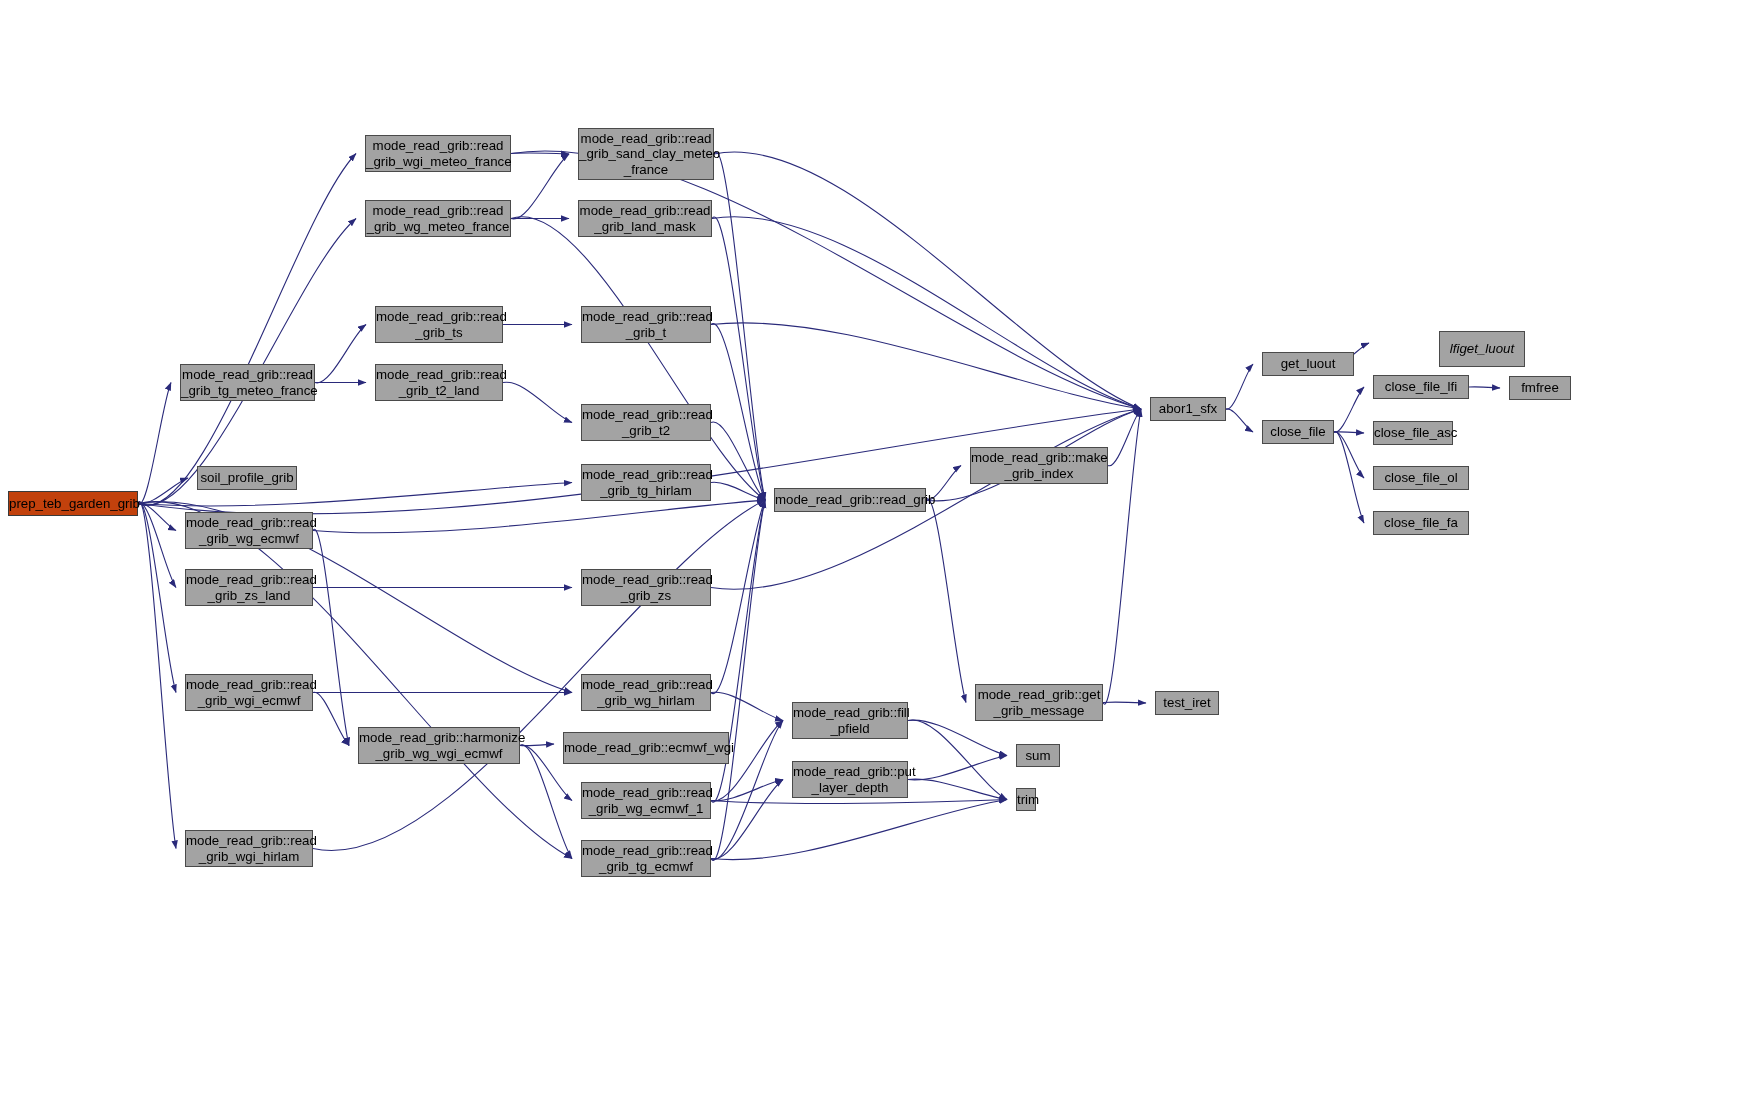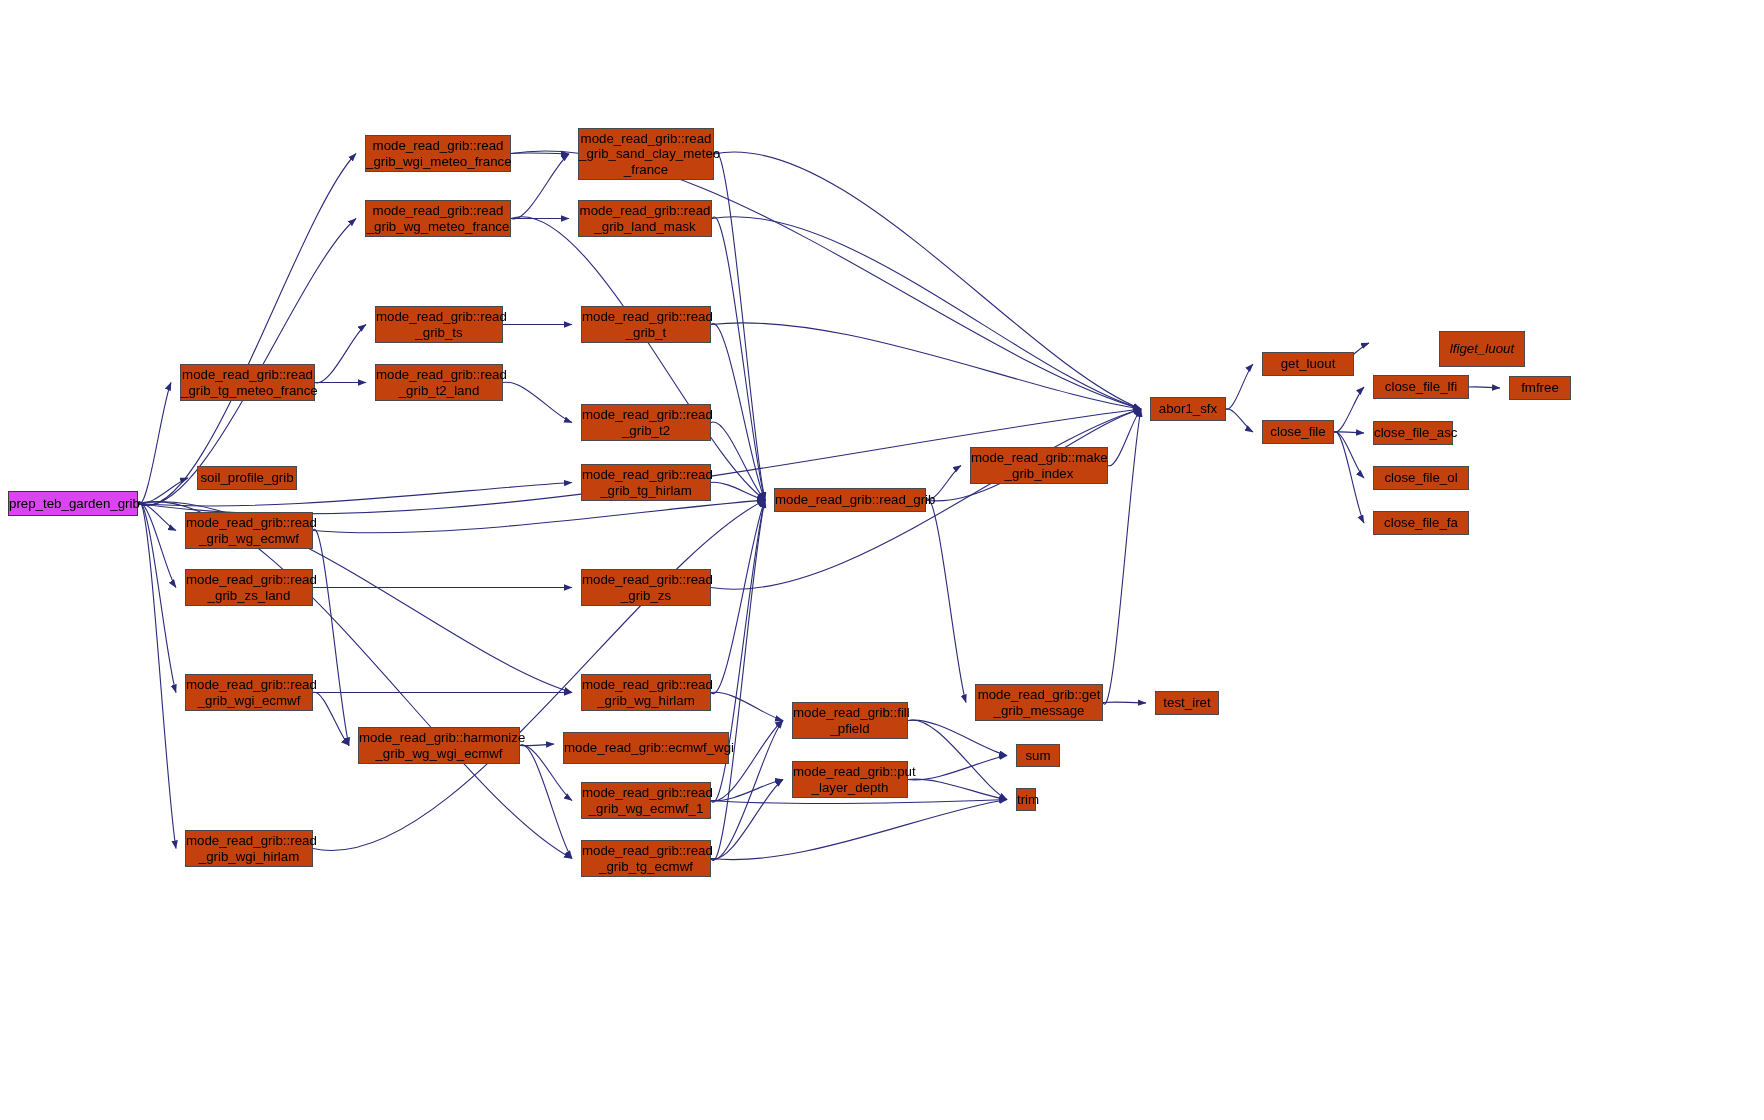--- a/index.html
+++ b/index.html
@@ -10,33 +10,33 @@
     height:1120px;
     background:#ffffff;
     font-family:"Liberation Sans", sans-serif;
     overflow:hidden;
   }
   #edges{position:absolute;left:0;top:0;width:1764px;height:1120px;}
   .node{
     position:absolute;
     box-sizing:border-box;
     border:1px solid #4a4a4a;
-    background:#c2410c;
+    background:#a3a3a3;
     color:#000000;
     font-size:13.3px;
     line-height:15.5px;
     display:flex;
     align-items:center;
     justify-content:center;
     text-align:center;
     white-space:pre-line;
     z-index:5;
   }
   .node.root{
-    background:#d946ef;
+    background:#c2410c;
     border-color:#3a3a3a;
   }
   .node .lbl{display:block;width:100%;padding:0 3px;}
 </style>
 </head>
 <body>
 
 <div id="canvas">
   <svg id="edges" xmlns="http://www.w3.org/2000/svg" viewBox="0 0 1764 1120">
     <defs>

